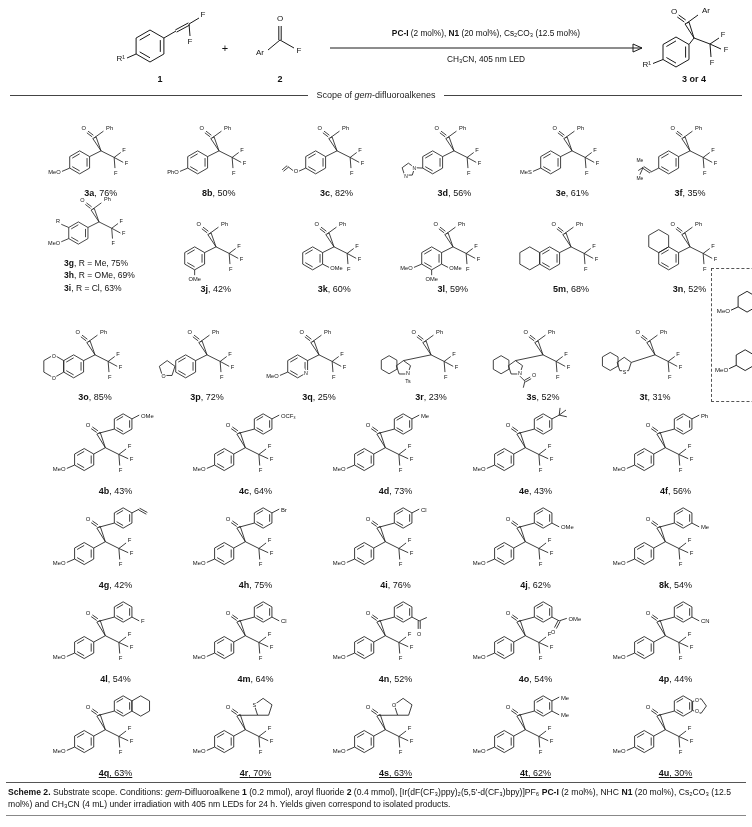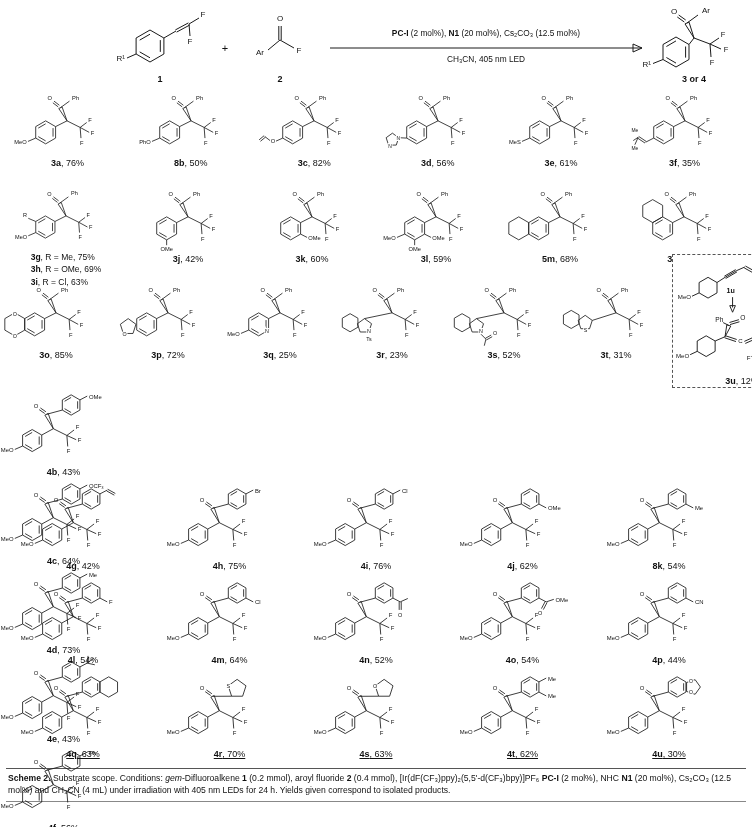--- a/index.html
+++ b/index.html
@@ -8,21 +8,21 @@
   svg{display:block;}
   svg line,svg polyline{stroke:#1a1a1a;stroke-width:1;fill:none;}
   svg polygon{stroke:#1a1a1a;stroke-width:1;fill:none;}
   svg text{fill:#111;font-family:"Liberation Sans",sans-serif;}
   svg .wbg{stroke:#fff;stroke-width:2.6;paint-order:stroke;fill:#111;}
   .rxn{width:752px;height:88px;}
   .divider{display:flex;align-items:center;gap:8px;padding:0 10px;height:14px;}
   .divider .hline{flex:1;border-top:1px solid #444;height:0;}
   .divider .dtitle{font-size:9px;color:#222;white-space:nowrap;}
   .grid{display:flex;flex-direction:column;}
-  .crow{display:flex;justify-content:space-evenly;align-items:flex-start;}
+  .crow{display:flex;justify-content:space-evenly;align-items:flex-end;margin-left:39px;}
   .cell{display:flex;flex-direction:column;align-items:center;}
   .clabel{font-size:9px;margin-top:1px;white-space:nowrap;}
   .s3 svg{width:112px;height:69px;}
   .s4 svg{width:127px;height:78px;}
   .ghi{flex-direction:column;align-items:center;}
   .ghi svg{width:108px;height:67px;}
   .ghi-lines{font-size:8.5px;line-height:1.45;white-space:nowrap;}
   .boxcell{align-self:flex-end;}
   .dashed-box{border:1px dashed #555;padding:2px 3px 1px 3px;margin-top:-52px;background:#fff;}
   .dashed-box svg{width:132px;height:118px;}
@@ -79,20 +79,25 @@
         <line x1="694.0" y1="38.0" x2="710.0" y2="44.0"></line>
         <line x1="710.0" y1="44.0" x2="719.0" y2="38.0"></line>
         <text x="723.0" y="37.0" font-size="7.5" text-anchor="middle">F</text>
         <line x1="710.0" y1="44.0" x2="721.0" y2="49.0"></line>
         <text x="726.0" y="52.0" font-size="7.5" text-anchor="middle">F</text>
         <line x1="710.0" y1="44.0" x2="711.0" y2="57.0"></line>
         <text x="712.0" y="65.0" font-size="7.5" text-anchor="middle">F</text>
         <text x="694.0" y="82.0" font-size="9" text-anchor="middle" font-weight="bold">3 or 4</text>
       </svg>
     </div>
+  <div class="divider" id="div1">
+    <span class="hline"></span>
+    <span class="dtitle">Scope of <i>gem</i>-difluoroalkenes</span>
+    <span class="hline"></span>
+  </div>
   <div class="grid" id="sec1">
       <div class="crow" style="height: 96px;">
         <div class="cell s3">
           <svg viewBox="0 0 136 84" xmlns="http://www.w3.org/2000/svg">
             <polygon points="42.0,40.0 29.9,47.0 29.9,61.0 42.0,68.0 54.1,61.0 54.1,47.0"></polygon>
             <line x1="42.0" y1="43.6" x2="33.0" y2="48.8"></line>
             <line x1="33.0" y1="59.2" x2="42.0" y2="64.4"></line>
             <line x1="51.0" y1="59.2" x2="51.0" y2="48.8"></line>
             <line x1="54.1" y1="47.0" x2="68.0" y2="40.0"></line>
             <polygon points="68.0,40.0 62.0,23.0 58.0,25.0" fill="#111" stroke="none"></polygon>
@@ -602,21 +607,21 @@
               <text x="96.0" y="105.0" font-size="6.5" text-anchor="middle">F</text>
               <line x1="88.0" y1="93.0" x2="97.0" y2="91.0"></line>
               <text x="102.0" y="92.0" font-size="6.5" text-anchor="middle">F</text>
             </svg>
         <div class="clabel"><b>3u</b>, 12%</div>
           </div>
         </div>
       </div>
     </div>
   <div class="grid" id="sec2">
-      <div class="crow" style="height: 94px; flex-direction: column;">
+      <div class="crow" style="height: 94px;">
         <div class="cell s4">
           <svg viewBox="0 0 150 92" xmlns="http://www.w3.org/2000/svg">
             <polygon points="38.0,49.0 26.7,55.5 26.7,68.5 38.0,75.0 49.3,68.5 49.3,55.5"></polygon>
             <line x1="38.0" y1="52.4" x2="29.7" y2="57.2"></line>
             <line x1="29.7" y1="66.8" x2="38.0" y2="71.6"></line>
             <line x1="46.3" y1="66.8" x2="46.3" y2="57.2"></line>
             <line x1="49.3" y1="55.5" x2="63.0" y2="48.0"></line>
             <polygon points="63.0,48.0 57.0,30.1 53.0,31.9" fill="#111" stroke="none"></polygon>
             <line x1="54.2" y1="28.0" x2="47.7" y2="23.5"></line>
             <line x1="52.8" y1="30.0" x2="46.3" y2="25.5"></line>

